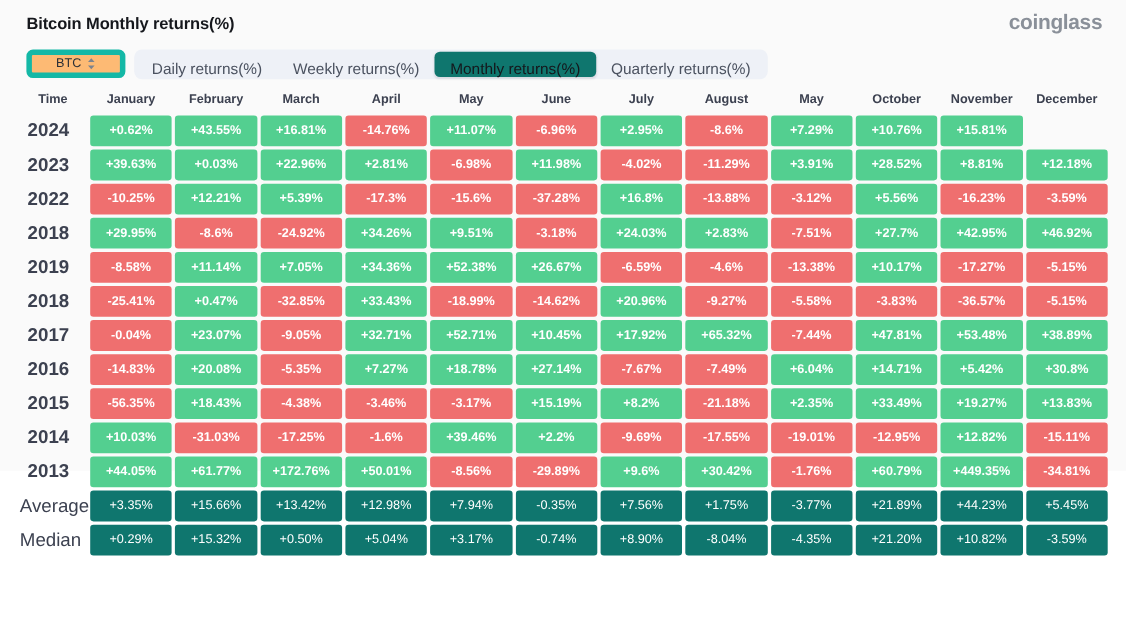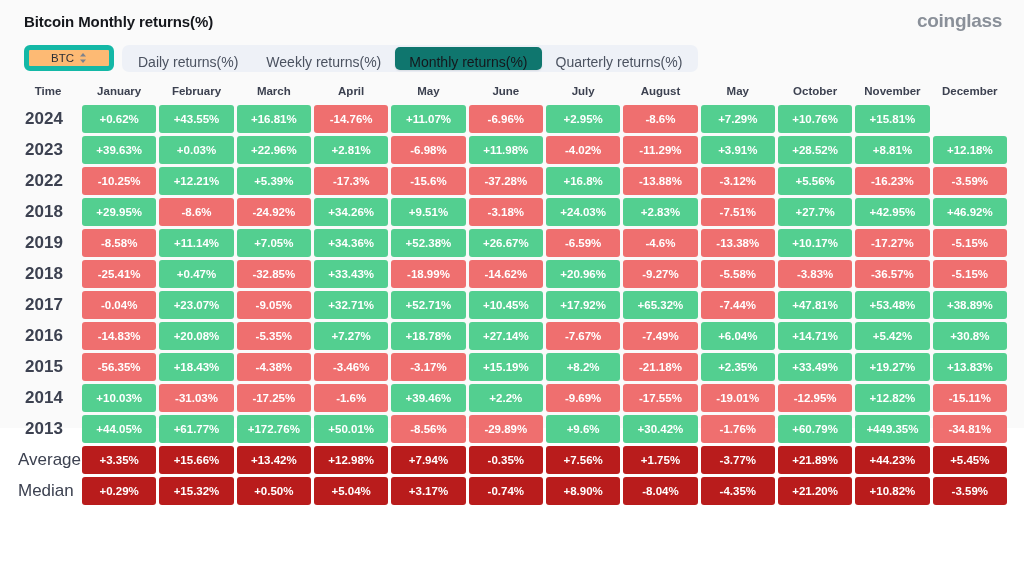--- a/index.html
+++ b/index.html
@@ -153,21 +153,21 @@
     vertical-align: middle;
     font-size: 11.5px;
     font-weight: bold;
     color: #ffffff;
     border-radius: 3px;
     padding: 0;
     white-space: nowrap;
   }
   td.pos { background: #53cf90; }
   td.neg { background: #ef6f6f; }
-  td.stat { background: #b91c1c; font-weight: bold; }
+  td.stat { background: #0f766e; font-weight: normal; }
   td.empty { background: transparent; }
 </style>
 </head>
 <body>
 
 <div class="page">
 
   <div class="topbar">
     <div class="title">Bitcoin Monthly returns(%)</div>
     <div class="brand">coinglass</div>

